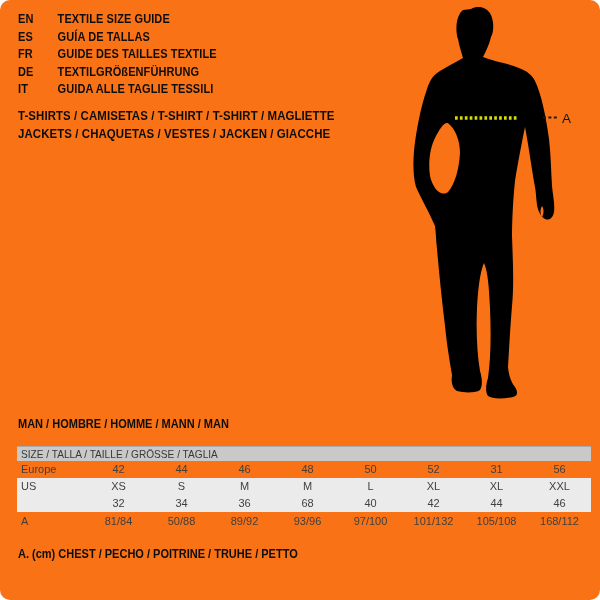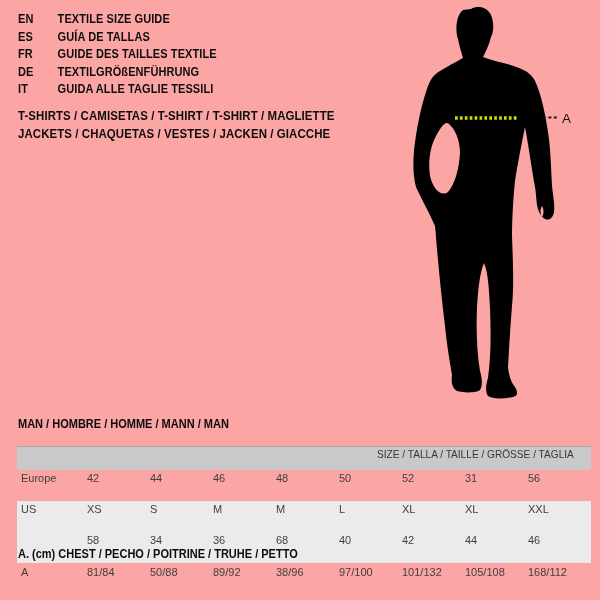--- a/index.html
+++ b/index.html
@@ -1,18 +1,18 @@
 <!DOCTYPE html>
 <html><head>
 <meta charset="utf-8">
 <style>
   html,body { margin:0; padding:0; background:#fff; }
   .canvas {
-    position:relative; width:600px; height:600px; background:#fca5a5;
-    font-family:"Liberation Sans", sans-serif; overflow:hidden; color:#111;
+    position:relative; width:600px; height:600px; background:#f97316;
+    font-family:"Liberation Sans", sans-serif; overflow:hidden; color:#111;border-radius:10px;
   }
   
   .lang-block {
     position:absolute; left:18px; top:11px;
     transform:scaleX(0.88); transform-origin:0 0;
   }
   .lang-row {
     display:flex; font-weight:700; font-size:12.5px; line-height:17.6px;
     color:#0d0d0d; white-space:nowrap; letter-spacing:0.1px;
   }
@@ -27,31 +27,31 @@
   
   .figure-svg { position:absolute; left:0; top:0; width:600px; height:410px; }
   
   .man-title {
     position:absolute; left:18px; top:417px; font-weight:700; font-size:12.5px;
     color:#0d0d0d; transform:scaleX(0.88); transform-origin:0 0; white-space:nowrap;
   }
   
   .size-table { position:absolute; left:17px; top:446px; width:574px; font-size:11px; color:#3f3f3f; }
   .size-table-header {
-    height:24px; line-height:14px; background:#c9c9c9; border-top:1px solid #a9a9a9;
-    padding-left:4px; color:#383838; box-sizing:border-box; overflow:hidden;text-align:right;
+    height:15px; line-height:14px; background:#c9c9c9; border-top:1px solid #a9a9a9;
+    padding-left:4px; color:#383838; box-sizing:border-box; overflow:hidden;
   }
   .size-table-header .hdr-txt {
     display:inline-block; transform:scaleX(0.92); transform-origin:0 0; white-space:nowrap;
   }
-  .t-row { display:grid; grid-template-columns:70px repeat(8,1fr); height:31px; line-height:17px; }
+  .t-row { display:grid; grid-template-columns:70px repeat(8,1fr); height:17px; line-height:17px; }
   .t-row.shaded { background:#ebebeb; }
   .t-row.last { height:18px; line-height:18px; }
   .t-label { padding-left:4px; text-align:left; }
-  .t-cell { }
+  .t-cell { text-align:center; }
   
   .footnote {
     position:absolute; left:18px; top:547px; font-weight:700; font-size:12.5px;
     color:#0d0d0d; transform:scaleX(0.88); transform-origin:0 0; white-space:nowrap;
   }
 </style>
 </head>
 <body>
 
 <div class="canvas">
@@ -166,36 +166,36 @@
       <span class="t-cell">M</span>
       <span class="t-cell">M</span>
       <span class="t-cell">L</span>
       <span class="t-cell">XL</span>
       <span class="t-cell">XL</span>
       <span class="t-cell">XXL</span>
     </div>
 
     <div class="t-row shaded">
       <span class="t-label"></span>
-      <span class="t-cell">58</span>
+      <span class="t-cell">32</span>
       <span class="t-cell">34</span>
       <span class="t-cell">36</span>
       <span class="t-cell">68</span>
       <span class="t-cell">40</span>
       <span class="t-cell">42</span>
       <span class="t-cell">44</span>
       <span class="t-cell">46</span>
     </div>
 
     <div class="t-row last">
       <span class="t-label">A</span>
       <span class="t-cell">81/84</span>
       <span class="t-cell">50/88</span>
       <span class="t-cell">89/92</span>
-      <span class="t-cell">38/96</span>
+      <span class="t-cell">93/96</span>
       <span class="t-cell">97/100</span>
       <span class="t-cell">101/132</span>
       <span class="t-cell">105/108</span>
       <span class="t-cell">168/112</span>
     </div>
   </div>
 
   <div class="footnote">A. (cm) CHEST / PECHO / POITRINE / TRUHE / PETTO</div>
 
 </div>

